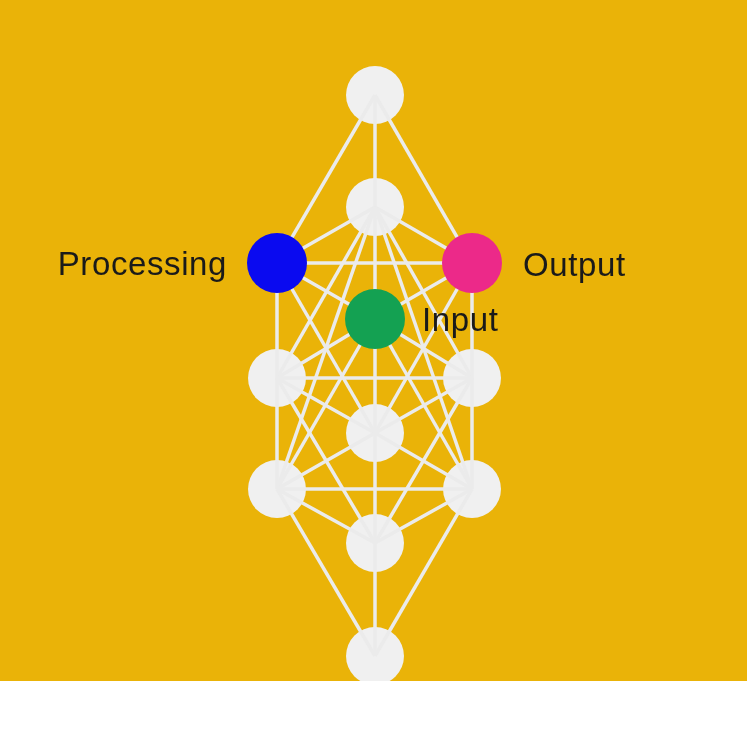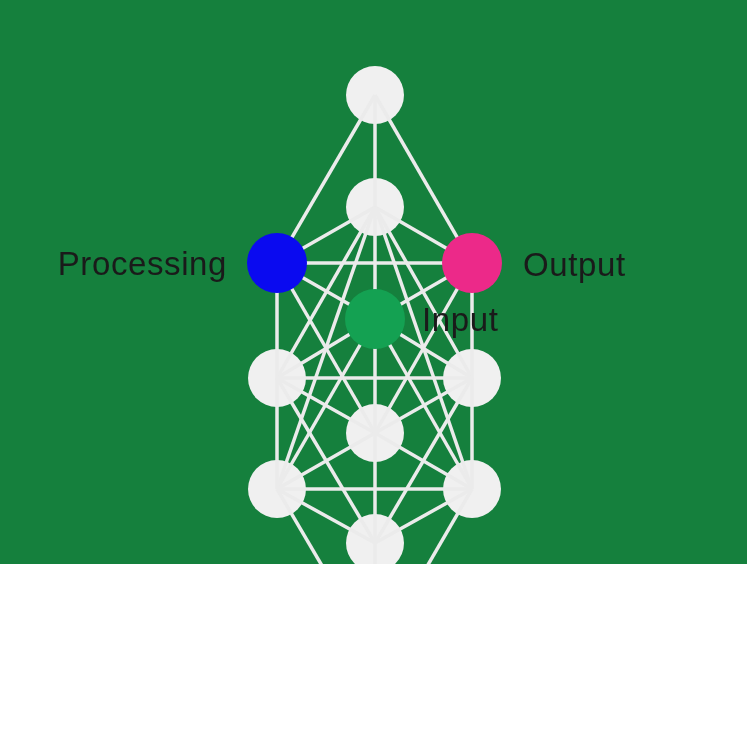--- a/index.html
+++ b/index.html
@@ -3,22 +3,22 @@
 <meta charset="utf-8">
 <style>
   html, body {
     margin: 0;
     padding: 0;
     background: #ffffff;
   }
   .stage {
     position: relative;
     width: 747px;
-    height: 564px;
-    background: #15803d;
+    height: 681px;
+    background: #eab308;
     overflow: hidden;
     font-family: "Liberation Sans", sans-serif;
   }
   svg { display: block; }
   .node-label {
     font-family: "Liberation Sans", sans-serif;
     font-size: 33px;
     font-weight: 500;
     letter-spacing: 0.6px;
   }

